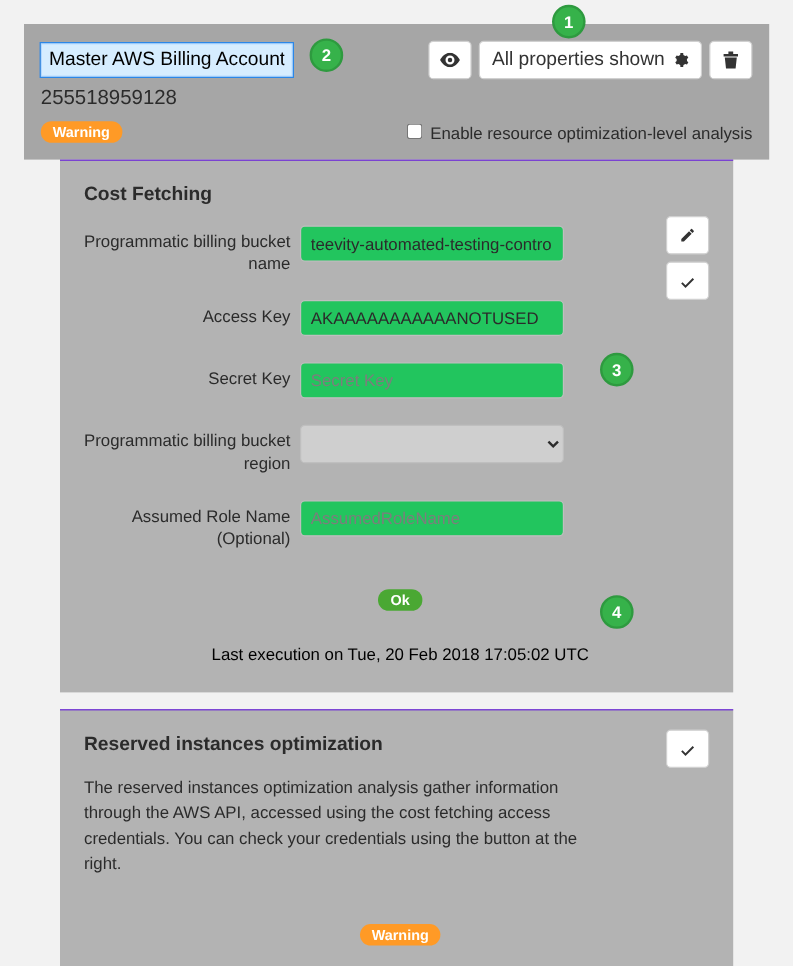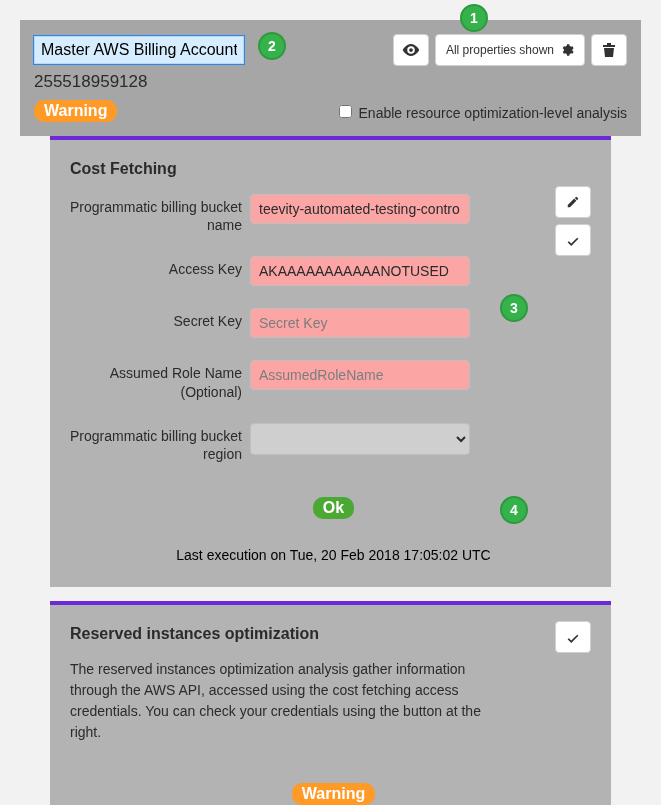--- a/index.html
+++ b/index.html
@@ -40,34 +40,34 @@
   .top-buttons {
     display: flex;
     gap: 6px;
     margin-left: auto;
   }
   .btn {
     background: #fff;
     border: 1px solid #d0d0d0;
     border-radius: 4px;
     padding: 6px 10px;
-    font-size: 12px;
+    font-size: 16px;
     color: #333;
     display: inline-flex;
     align-items: center;
     gap: 6px;
     cursor: pointer;
     min-height: 32px;
   }
   .btn.icon-only { width: 36px; justify-content: center; }
   .badge {
     display: inline-block;
     padding: 2px 10px;
     border-radius: 10px;
-    font-size: 16px;
+    font-size: 12px;
     font-weight: 600;
     color: #fff;
   }
   .badge-warning { background: #ff9a26; }
   .badge-ok { background: #4aa833; }
   .header-second {
     display: flex;
     align-items: center;
     margin-top: 8px;
     color: #2b2b2b;
@@ -79,21 +79,21 @@
     gap: 4px;
     font-size: 14px;
   }
   
   .panels { padding: 0 30px; }
   .panel {
     background: #b3b3b3;
     padding: 16px 20px 24px 20px;
     margin-top: 0;
     margin-bottom: 14px;
-    border-top: 4px solid #6d28d9;
+    border-top: 1px solid #6d28d9;
   }
   .panel h2 {
     font-size: 16px;
     font-weight: 700;
     margin: 4px 0 16px 0;
     color: #2b2b2b;
   }
   .form-row {
     display: flex;
     align-items: flex-start;
@@ -103,21 +103,21 @@
     width: 180px;
     text-align: right;
     padding-right: 8px;
     font-size: 14px;
     color: #2b2b2b;
     line-height: 1.3;
     padding-top: 4px;
   }
   .form-field { flex: 1; position: relative; }
   .finput {
-    background: #fca5a5;
+    background: #22c55e;
     border: 1px solid #bfbfbf;
     border-radius: 4px;
     padding: 6px 8px;
     font-size: 14px;
     width: 220px;
     color: #2b2b2b;
   }
   .finput::placeholder { color: #7d7d7d; }
   .fselect {
     background: #cfcfcf;
@@ -245,32 +245,32 @@
       </div>
 
       <div class="form-row">
         <div class="form-label">Secret Key</div>
         <div class="form-field">
           <input class="finput" type="text" placeholder="Secret Key" style="">
         </div>
       </div>
 
       <div class="form-row">
-        <div class="form-label">Assumed Role Name (Optional)</div>
-        <div class="form-field">
-          <input class="finput" placeholder="AssumedRoleName" style="">
-        </div>
-      </div>
-
-      <div class="form-row">
         <div class="form-label">Programmatic billing bucket region</div>
         <div class="form-field">
           <select class="fselect">
             <option></option>
           </select>
+        </div>
+      </div>
+
+      <div class="form-row">
+        <div class="form-label">Assumed Role Name (Optional)</div>
+        <div class="form-field">
+          <input class="finput" placeholder="AssumedRoleName" style="">
         </div>
       </div>
 
       <div class="status-row">
         <span class="badge badge-ok">Ok</span>
         <span class="text">Last execution on Tue, 20 Feb 2018 17:05:02 UTC</span>
       </div>
     </div>
 
     <div class="panel" style="position:relative;">

